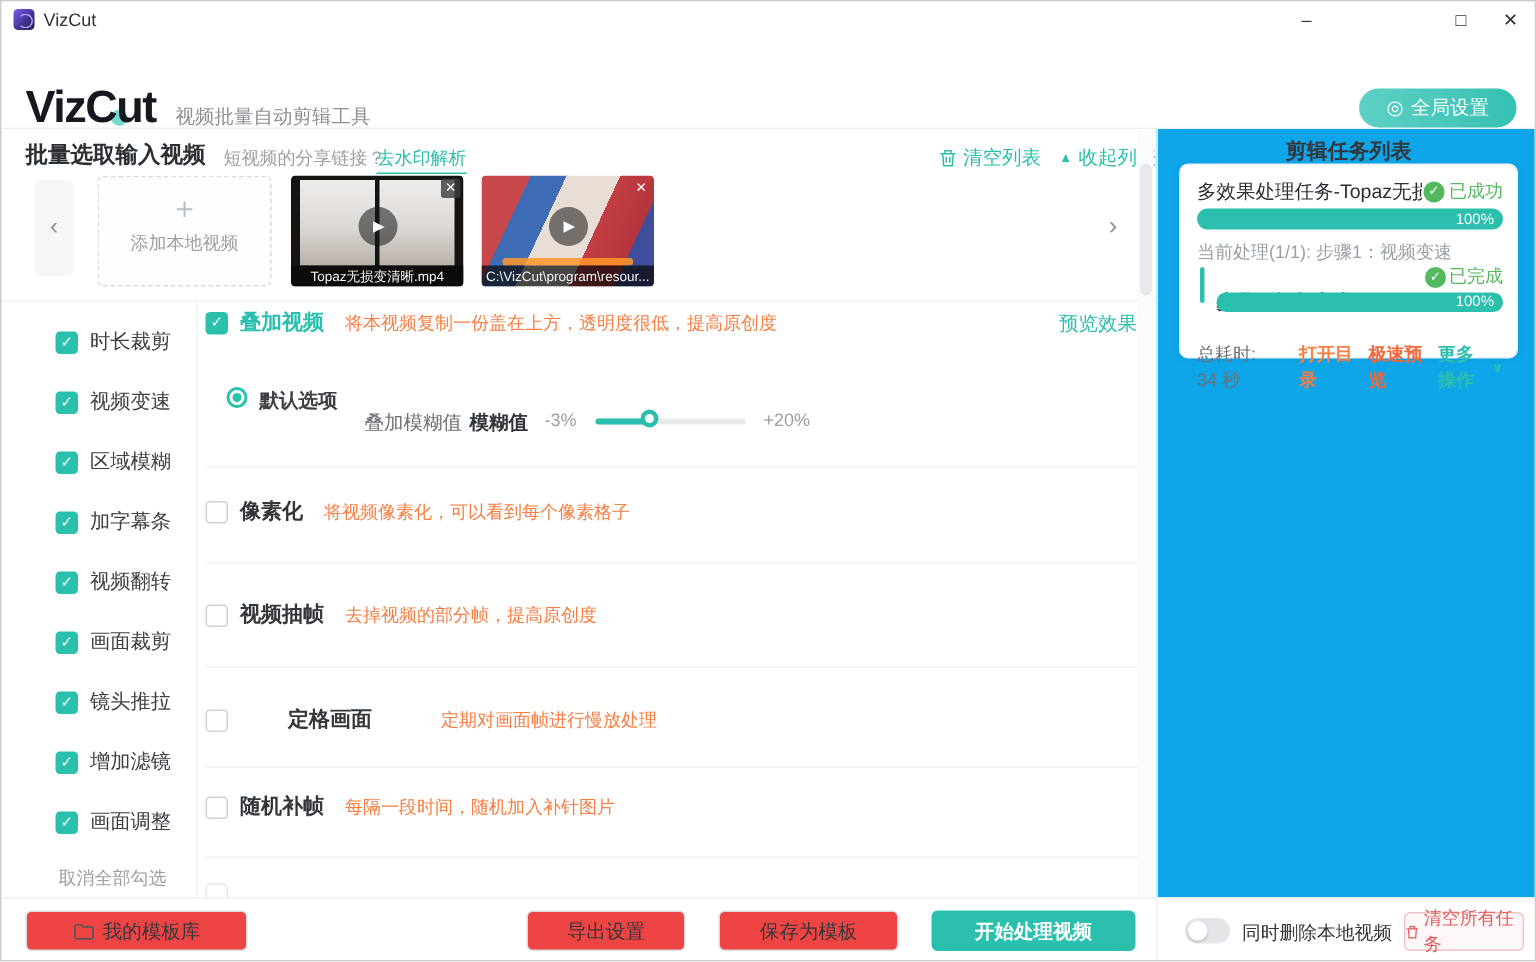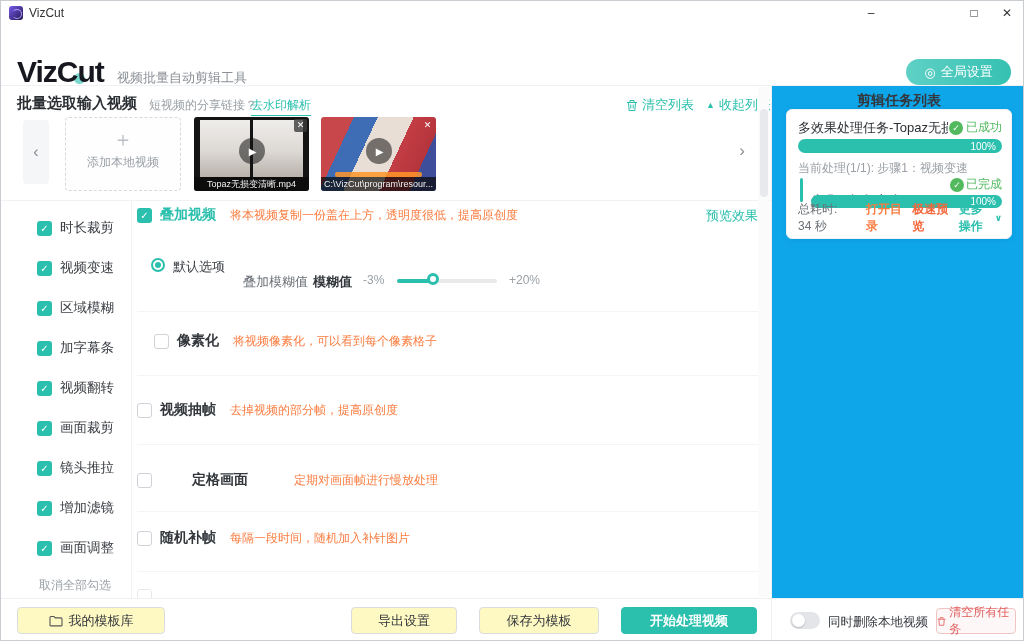--- a/index.html
+++ b/index.html
@@ -53,53 +53,53 @@
   
   .opt-wrap{left:130px;top:200px;width:627px;height:397px;overflow:hidden;}
   .sec-row{position:absolute;left:6px;display:flex;align-items:center;gap:8px;}
   .sec-title{font-size:14px;font-weight:700;color:#33373c;}
   .sec-title.teal{color:#2bbfad;}
   .sec-desc{font-size:12px;color:#fa7d41;margin-left:6px;}
   .preview-link{position:absolute;font-size:13px;color:#2bbfad;cursor:pointer;}
   .divider{position:absolute;left:6px;width:621px;height:1px;background:#f2f4f6;}
   .radio{position:absolute;width:14px;height:14px;border-radius:50%;border:2px solid #2bbfad;background:#fff;}
   .radio::after{content:"";position:absolute;left:2px;top:2px;width:6px;height:6px;border-radius:50%;background:#2bbfad;}
-  .radio-label{position:absolute;font-size:13px;font-weight:400;color:#3c4045;}
+  .radio-label{position:absolute;font-size:13px;font-weight:700;color:#3c4045;}
   .sl-row{position:absolute;height:16px;}
   .sl-group{position:absolute;left:112px;font-size:13px;color:#6b7076;}
   .sl-label{position:absolute;left:182px;font-size:13px;font-weight:700;color:#33373c;}
   .sl-min{position:absolute;left:232px;font-size:12px;color:#9aa0a6;}
   .sl-max{position:absolute;left:378px;font-size:12px;color:#9aa0a6;}
   .sl-track{position:absolute;left:266px;top:6px;width:100px;height:4px;border-radius:2px;background:#e8eaec;}
   .sl-fill{position:absolute;left:0;top:0;height:4px;border-radius:2px;background:#2bbfad;}
   .sl-handle{position:absolute;top:-6px;width:12px;height:12px;border-radius:50%;background:#fff;border:3px solid #2bbfad;cursor:pointer;}
   .f1 .sl-fill{width:10%;} .f1 .sl-handle{left:4px;}
   .f2 .sl-fill{width:36%;} .f2 .sl-handle{left:30px;}
   
   .footer{left:0;top:597px;width:770px;height:44px;background:#fff;border-top:1px solid #eef0f2;}
-  .btn{position:absolute;top:8px;height:27px;border:1px solid #d9dde1;border-radius:4px;background:#fef9c3;color:#33373c;font-size:13px;display:flex;align-items:center;justify-content:center;gap:6px;cursor:pointer;}
+  .btn{position:absolute;top:8px;height:27px;border:1px solid #d9dde1;border-radius:4px;background:#ef4444;color:#33373c;font-size:13px;display:flex;align-items:center;justify-content:center;gap:6px;cursor:pointer;}
   .btn.primary{background:#2bbfad;border-color:#2bbfad;color:#fff;font-weight:600;}
   .rfooter{left:770px;top:597px;width:254px;height:44px;background:#fff;border-top:1px solid #eef0f2;border-left:1px solid #eef0f2;}
   .toggle{position:absolute;left:18px;top:13px;width:30px;height:17px;border-radius:9px;background:#e3e5e8;cursor:pointer;}
   .toggle::after{content:"";position:absolute;left:2px;top:2px;width:13px;height:13px;border-radius:50%;background:#fff;box-shadow:0 1px 2px rgba(0,0,0,.2);}
   .tog-label{position:absolute;left:56px;top:15px;font-size:12.5px;color:#33373c;}
   .danger-btn{position:absolute;left:164px;top:9px;width:80px;height:26px;border:1px solid #f1c3c3;background:#fef7f7;border-radius:4px;color:#e05c5c;font-size:12px;display:flex;align-items:center;justify-content:center;gap:3px;cursor:pointer;}
   
   .rpanel{left:770px;top:85px;width:254px;height:512px;background:#0ea5e9;border-left:1px solid #eef0f2;}
   .rp-title{left:0;top:6px;width:254px;text-align:center;font-size:14px;font-weight:600;color:#33373c;position:absolute;}
   .card{position:absolute;left:14px;top:23px;width:226px;height:130px;background:#fff;border:1px solid #f0f1f3;border-radius:6px;box-shadow:0 1px 6px rgba(0,0,0,.05);}
   .task-name{position:absolute;left:11px;top:9px;width:150px;font-size:13px;color:#2b2f33;white-space:nowrap;overflow:hidden;}
   .badge{position:absolute;right:9px;top:9px;display:flex;align-items:center;gap:3px;font-size:12px;color:#52b95f;}
   .gcheck{width:14px;height:14px;border-radius:50%;background:#52b95f;color:#fff;font-size:9px;font-weight:700;display:inline-flex;align-items:center;justify-content:center;}
   .pbar{position:absolute;height:14px;border-radius:7px;background:#2bbfad;color:#fff;font-size:10px;display:flex;align-items:center;justify-content:flex-end;padding-right:6px;}
   .cur-step{position:absolute;left:11px;top:50px;font-size:12px;color:#9aa0a6;}
   .vline{position:absolute;left:13px;top:68px;width:3px;height:24px;background:#2bbfad;border-radius:2px;}
   .step-name{position:absolute;left:24px;top:83px;font-size:12.5px;color:#33373c;font-weight:bold;}
   .step-badge{position:absolute;right:9px;top:66px;display:flex;align-items:center;gap:2px;font-size:12px;color:#52b95f;}
-  .card-foot{position:absolute;left:11px;top:91px;width:204px;display:flex;align-items:center;font-size:12px;}
+  .card-foot{position:absolute;left:11px;top:118px;width:204px;display:flex;align-items:center;font-size:12px;}
   .time-txt{color:#6b7076;}
   .act{font-weight:600;cursor:pointer;}
   .act.o1{color:#fa7d41;margin-left:14px;} .act.o2{color:#f4673b;margin-left:10px;}
   .act.t{color:#2bbfad;margin-left:10px;display:flex;align-items:center;gap:2px;}
   svg{display:block;}
 </style>
 </head>
 <body>
 
 <div id="app">
@@ -224,21 +224,21 @@
       <span class="sl-min">-3%</span>
       <span class="sl-track">
           <span class="sl-fill"></span>
           <span class="sl-handle"></span>
         </span>
       <span class="sl-max">+20%</span>
     </div>
 
     <div class="divider" style="top:110px;"></div>
 
-    <div class="sec-row" style="top:131px;margin-left:17px;">
+    <div class="sec-row" style="top:131px;">
       <span class="cb off"></span>
       <span class="sec-title">像素化</span>
       <span class="sec-desc">将视频像素化，可以看到每个像素格子</span>
     </div>
     <div class="divider" style="top:174px;"></div>
 
     <div class="sec-row" style="top:200px;">
       <span class="cb off"></span>
       <span class="sec-title">视频抽帧</span>
       <span class="sec-desc">去掉视频的部分帧，提高原创度</span>

